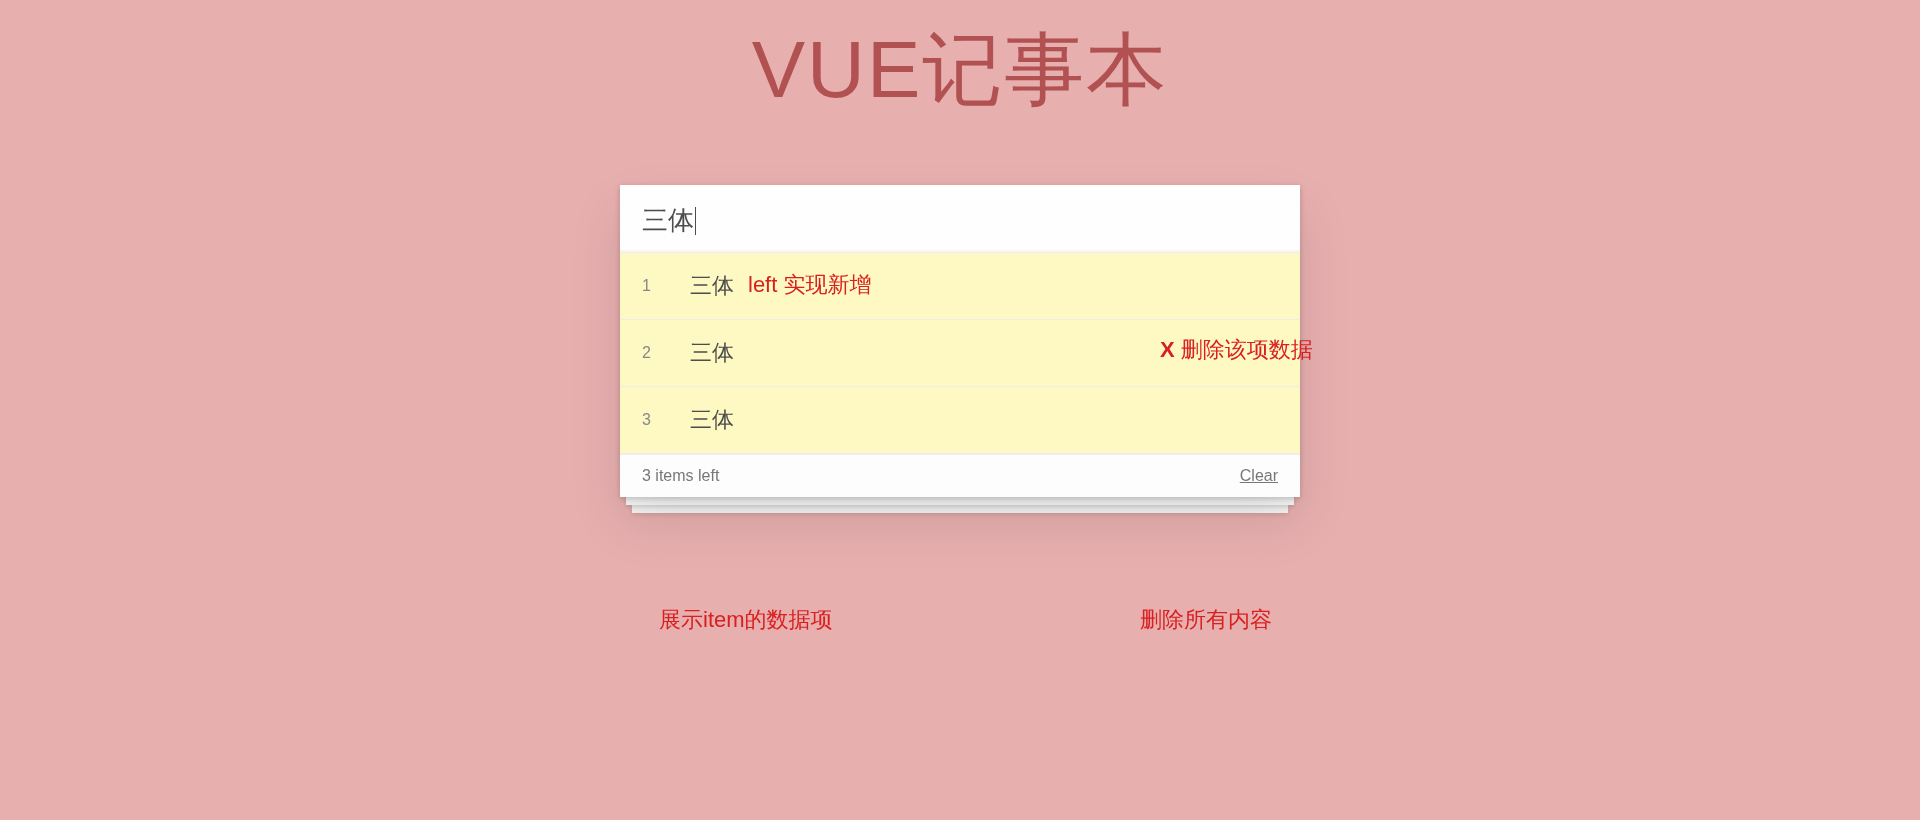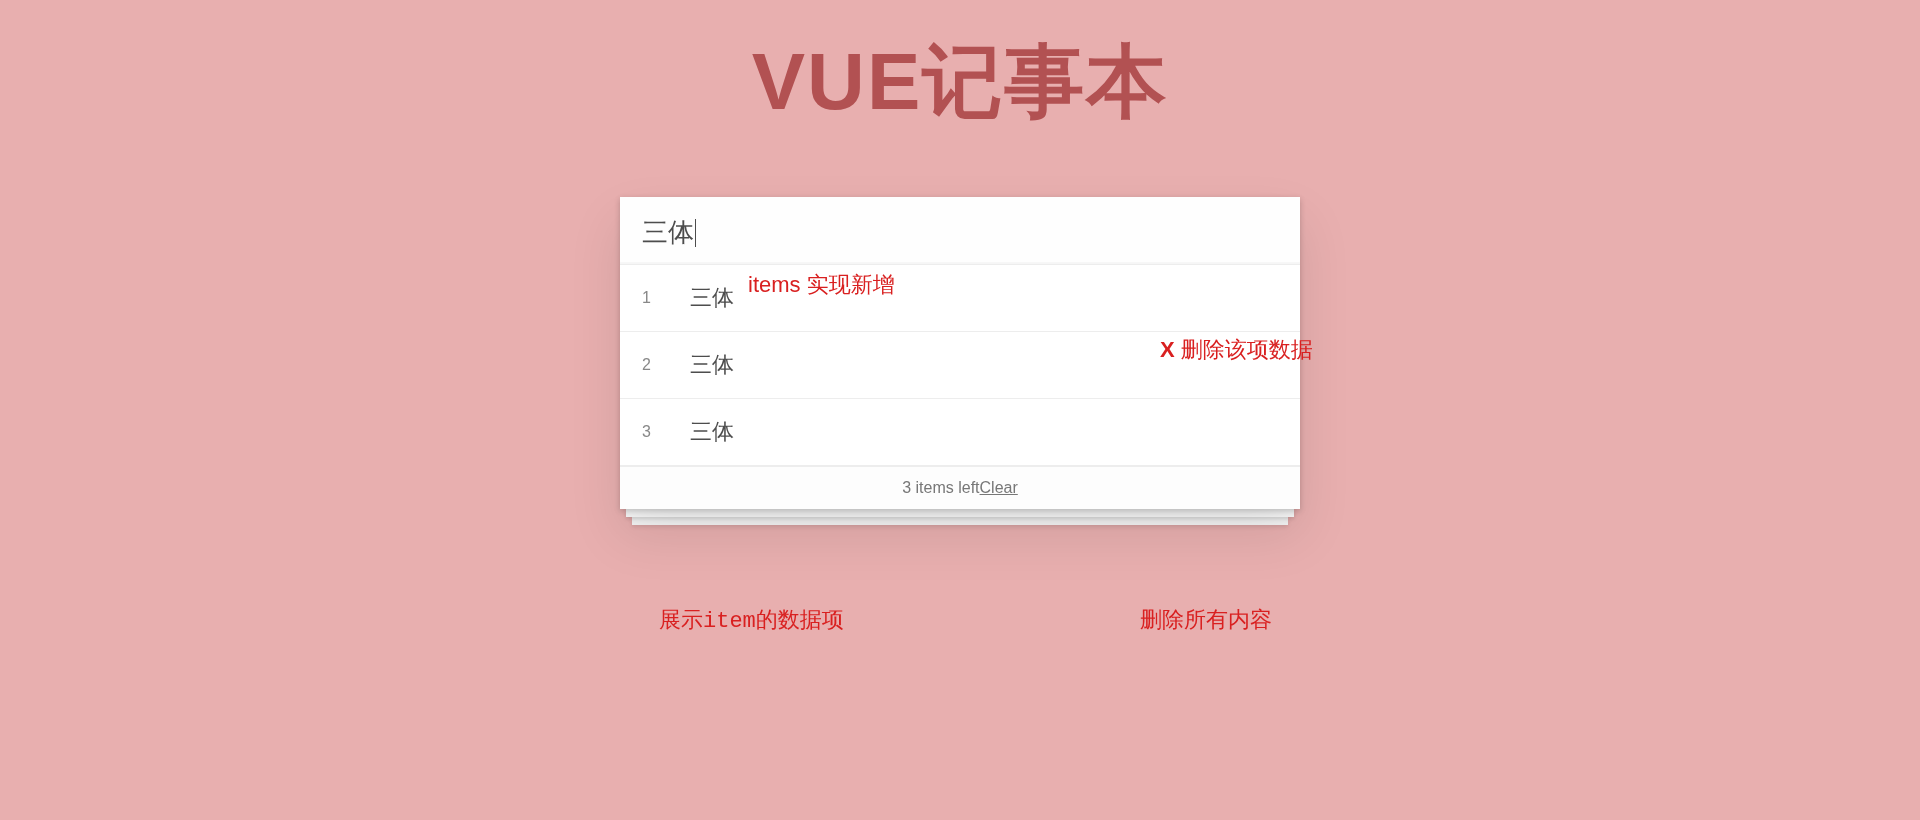--- a/index.html
+++ b/index.html
@@ -10,30 +10,30 @@
     body {
       background: #e8afaf;
       font-family: "Helvetica Neue", Helvetica, Arial, sans-serif;
       width: 1920px;
       height: 820px;
       position: relative;
       overflow: hidden;
     }
     .page-title {
       font-size: 80px;
-      font-weight: 700;
+      font-weight: 400;
       color: #b25152;
       text-align: center;
-      padding-top: 29px;
+      padding-top: 17px;
       letter-spacing: 2px;
     }
     .notepad {
       width: 680px;
       margin: 60px auto 0;
-      background: #ffffff;
+      background: #fef9c3;
       box-shadow: 0 2px 6px rgba(0,0,0,0.2),
                   0 25px 50px rgba(0,0,0,0.1);
       position: relative;
     }
     .notepad::before {
       content: '';
       position: absolute;
       bottom: -8px;
       left: 6px;
       right: 6px;
@@ -88,21 +88,21 @@
       width: 28px;
       flex-shrink: 0;
     }
     .todo-text {
       flex: 1;
       padding-left: 20px;
       font-weight: 300;
     }
     .footer {
       display: flex;
-      justify-content: center;
+      justify-content: space-between;
       align-items: center;
       padding: 12px 22px;
       font-size: 16px;
       color: #777;
       background: #fdfdfd;
       border-top: 1px solid #ededed;
     }
     .clear-btn {
       background: none;
       border: none;
@@ -114,21 +114,21 @@
     }
     .annotation {
       position: absolute;
       color: #d92020;
       font-size: 22px;
       font-weight: 400;
       white-space: nowrap;
     }
     .anno-enter { top: 270px; left: 748px; }
     .anno-delete { top: 335px; left: 1160px; text-align: right; }
-    .anno-show { top: 605px; left: 659px; font-family: Liberation Mono, monospace; }
+    .anno-show { top: 605px; left: 659px; }
     .anno-clear { top: 605px; left: 1140px; }
     .x-mark {
       font-weight: 600;
       margin-right: 6px;
     }
     .caret {
       display: inline-block;
       width: 1px;
       height: 28px;
       background: #4d4d4d;
@@ -180,18 +180,18 @@
       <span class="todo-index">3</span>
       <span class="todo-text">三体</span>
     </li>
   </ul>
   <footer class="footer">
     <span>3 items left</span>
     <button class="clear-btn">Clear</button>
   </footer>
 </section>
 
-<div class="annotation anno-enter">items 实现新增</div>
+<div class="annotation anno-enter">left 实现新增</div>
 <div class="annotation anno-delete">
   <span class="x-mark">X</span><span>删除该项数据</span>
 </div>
 <div class="annotation anno-show">展示item的数据项</div>
 <div class="annotation anno-clear">删除所有内容</div>
 
 </body></html>

